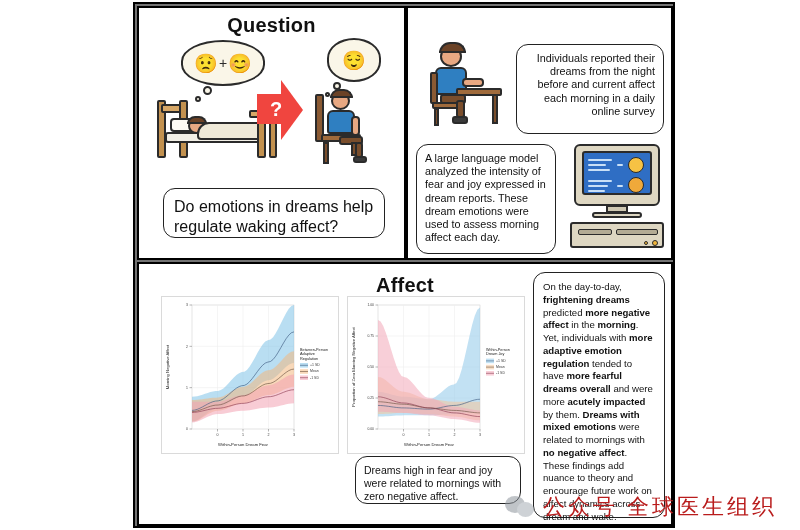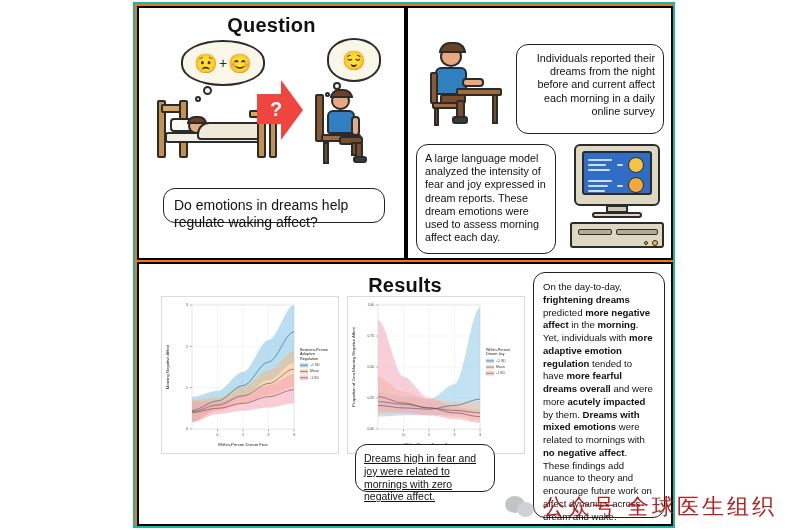--- a/index.html
+++ b/index.html
@@ -9,22 +9,22 @@
     font-family: "Liberation Sans", sans-serif;
     overflow: hidden;
   }
   #root { position: relative; width: 800px; height: 530px; background:#fff; }
 
   
   .poster {
     position: absolute;
     left: 133px; top: 2px;
     width: 542px; height: 526px;
-    border: 2px solid #14b8a6;
-    background: #f97316;
+    border: 2px solid #000000;
+    background: #737373;
   }
 
   .panel {
     position: absolute;
     border: 2px solid #000;
     background: #fff;
   }
   .panel-question { left: 2px; top: 2px; width: 269px; height: 254px; }
   .panel-methods  { left: 271px; top: 2px; width: 267px; height: 254px; }
   .panel-results  { left: 2px; top: 258px; width: 536px; height: 264px; }
@@ -103,22 +103,22 @@
   .chair { position:absolute; }
   .chair .back  { position:absolute; background:#8a5a33; border:2px solid #2b2b2b; border-radius:2px; }
   .chair .seat  { position:absolute; background:#a06b3c; border:2px solid #2b2b2b; border-radius:2px; }
   .chair .leg   { position:absolute; background:#7a4e2c; border:2px solid #2b2b2b; }
   .torso { position:absolute; background:#2f7fc1; border:2px solid #2b2b2b; border-radius:6px 6px 3px 3px; }
   .limb  { position:absolute; background:#e8a882; border:2px solid #2b2b2b; border-radius:4px; }
   .pants { position:absolute; background:#7a4e2c; border:2px solid #2b2b2b; border-radius:3px; }
   .shoe  { position:absolute; background:#3a3a3a; border:2px solid #2b2b2b; border-radius:3px; }
 
   .q-caption {
-    left: 24px; top: 180px; width: 222px; height: 35px;
-    padding: 8px 10px; font-size: 14px;
+    left: 24px; top: 180px; width: 222px; height: 50px;
+    padding: 8px 10px; font-size: 16px;
   }
 
   
   .m-bubble1 {
     left: 108px; top: 36px; width: 148px; height: 90px;
     padding: 7px 8px; font-size: 10.8px; text-align: right;
   }
   .m-bubble2 {
     left: 8px; top: 136px; width: 140px; height: 110px;
     padding: 7px 8px; font-size: 10.8px; text-align: left;
@@ -154,22 +154,22 @@
     position: absolute;
     background: #fff;
     border: 1px solid #dadada;
   }
 
   .r-caption1 {
     left: 10px; top: 196px; width: 196px; height: 58px;
     padding: 7px 8px; font-size: 10.5px;
   }
   .r-caption2 {
-    left: 216px; top: 180px; width: 140px; height: 48px;
-    padding: 7px 8px; font-size: 10.5px; text-decoration: underline;
+    left: 216px; top: 192px; width: 166px; height: 48px;
+    padding: 7px 8px; font-size: 10.5px;
   }
   .r-summary {
     left: 394px; top: 8px; width: 132px; height: 246px;
     padding: 8px 9px; font-size: 9.6px; line-height: 1.33;
   }
   .r-summary b { font-weight: bold; margin-top: 36px; }
 
   
   .watermark {
     position: absolute;
@@ -302,21 +302,21 @@
         <div class="tower" style="left:0px; top:78px; width:94px; height:26px;">
           <div class="tower-slot" style="left:6px; top:5px; width:34px; height:6px;"></div>
           <div class="tower-slot" style="left:44px; top:5px; width:42px; height:6px;"></div>
           <div class="tower-led" style="left:72px; top:17px; width:4px; height:4px;"></div>
           <div class="tower-led" style="left:80px; top:16px; width:6px; height:6px;"></div>
         </div>
       </div>
     </div>
 
     <div class="panel panel-results">
-      <div class="panel-title results">Results</div>
+      <div class="panel-title results">Affect</div>
 
       <div class="chart" id="chart0" style="left:22px; top:32px; width:178px; height:158px;">
         <svg id="svg0" width="178" height="158">
             <rect x="30" y="8" width="102" height="124" fill="#ffffff" stroke="#c9c9c9" stroke-width="0.5"></rect>
             <line x1="30" y1="132" x2="132" y2="132" stroke="#eeeeee" stroke-width="0.6"></line>
             <line x1="30" y1="90.66666666666667" x2="132" y2="90.66666666666667" stroke="#eeeeee" stroke-width="0.6"></line>
             <line x1="30" y1="49.33333333333334" x2="132" y2="49.33333333333334" stroke="#eeeeee" stroke-width="0.6"></line>
             <line x1="30" y1="8" x2="132" y2="8" stroke="#eeeeee" stroke-width="0.6"></line>
             <line x1="55.5" y1="8" x2="55.5" y2="132" stroke="#eeeeee" stroke-width="0.6"></line>
             <line x1="81" y1="8" x2="81" y2="132" stroke="#eeeeee" stroke-width="0.6"></line>

